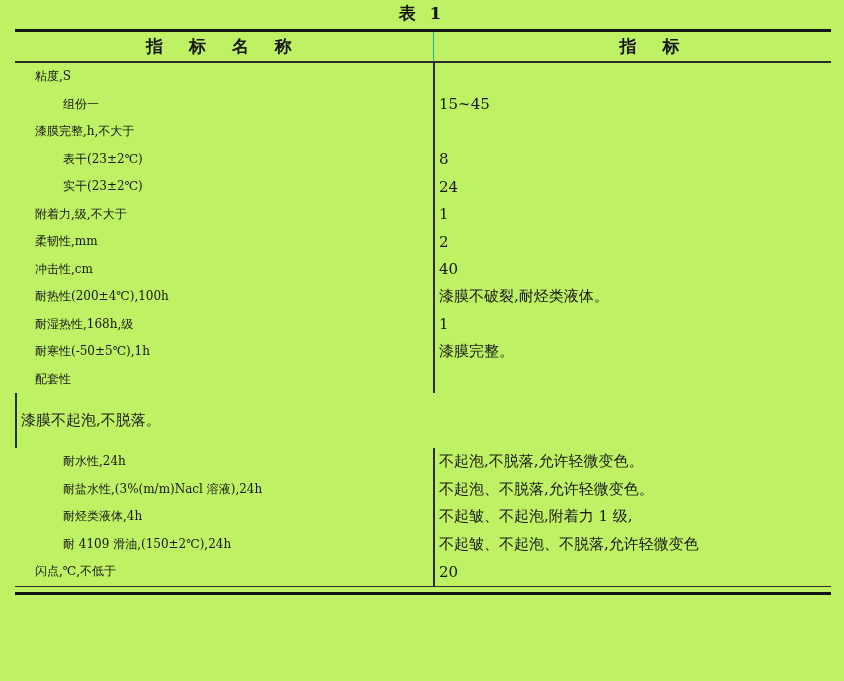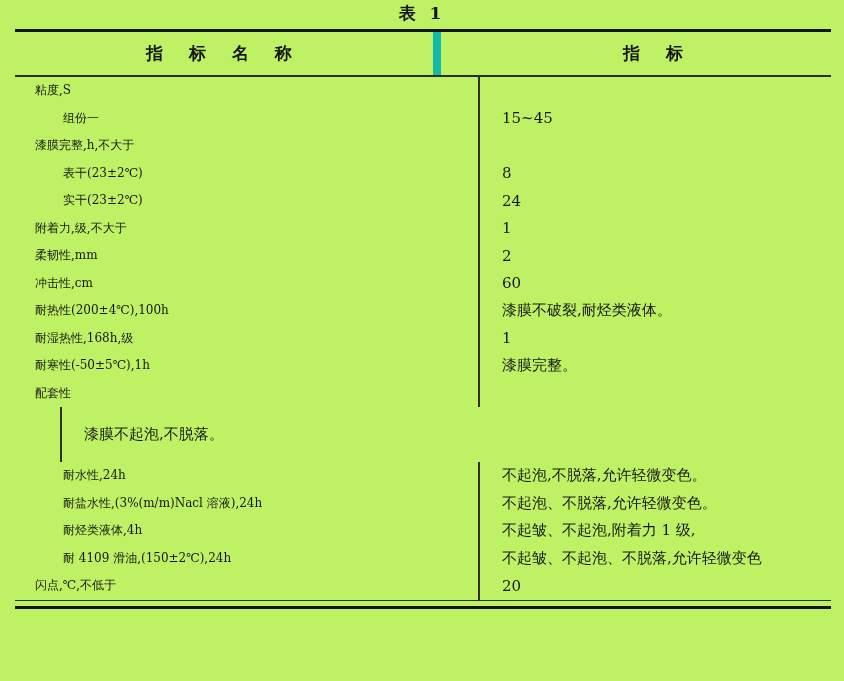--- a/index.html
+++ b/index.html
@@ -35,51 +35,50 @@
   }
   .thead {
     display: flex;
     align-items: stretch;
     border-bottom: 2px solid #2b2b2b;
   }
   .th {
     display: flex;
     align-items: center;
     justify-content: center;
-    height: 43px;
+    height: 29px;
     font-size: 17px;
     font-weight: bold;
     letter-spacing: 10px;
     box-sizing: border-box;
   }
   .th.name-col { width: 418px; }
-  .th.value-col { flex: 1; border-left: 8px solid #14b8a6; padding-left: 44px; }
+  .th.value-col { flex: 1; border-left: 1px solid #14b8a6; padding-left: 44px; }
   .tr {
     display: flex;
     align-items: stretch;
   }
   .td {
     box-sizing: border-box;
   }
   .name-cell {
     width: 418px;
     display: flex;
     flex-direction: column;
     justify-content: center;
     font-size: 12px;
     line-height: 27.5px;
   }
   .value-cell {
     flex: 1;
     border-left: 2px solid #2e2e2e;
     display: flex;
     align-items: center;
-    padding-left: 22px;
+    padding-left: 4px;
     font-size: 15px;
-    margin-left: 45px;
   }
   .row-h1 { min-height: 27.5px; }
   .row-h2 { min-height: 55px; }
   .ind-0 { padding-left: 20px; }
   .ind-1 { padding-left: 48px; }
   .bottom-rule {
     border-top: 1px solid #2b2b2b;
     border-bottom: 3px solid #131313;
     height: 5px;
   }
@@ -119,21 +118,21 @@
         <div class="tr row-h1">
           <div class="td name-cell ind-0">附着力,级,不大于</div>
           <div class="td value-cell">1</div>
         </div>
         <div class="tr row-h1">
           <div class="td name-cell ind-0">柔韧性,mm</div>
           <div class="td value-cell">2</div>
         </div>
         <div class="tr row-h1">
           <div class="td name-cell ind-0">冲击性,cm</div>
-          <div class="td value-cell">60</div>
+          <div class="td value-cell">40</div>
         </div>
         <div class="tr row-h1">
           <div class="td name-cell ind-0">耐热性(200±4℃),100h</div>
           <div class="td value-cell">漆膜不破裂,耐烃类液体。</div>
         </div>
         <div class="tr row-h1">
           <div class="td name-cell ind-0">耐湿热性,168h,级</div>
           <div class="td value-cell">1</div>
         </div>
         <div class="tr row-h1">

